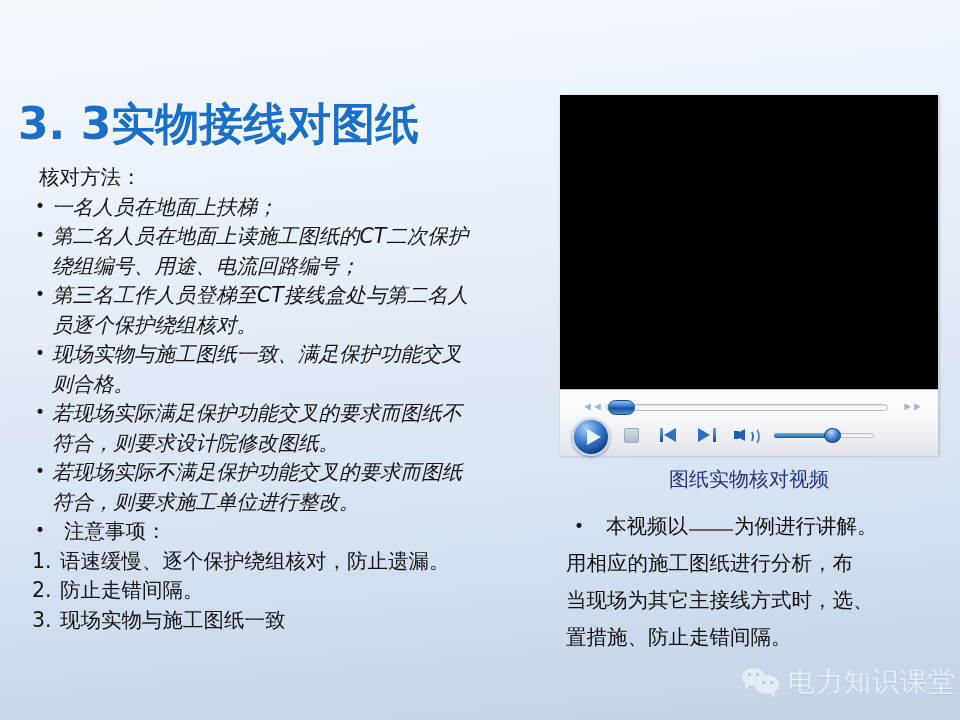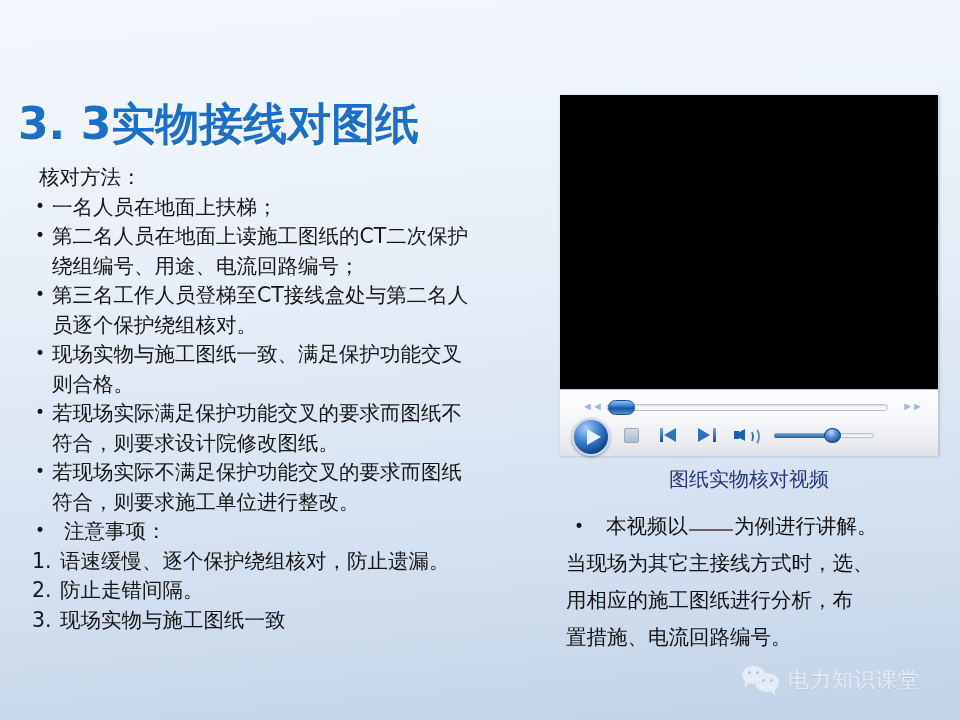--- a/index.html
+++ b/index.html
@@ -64,21 +64,21 @@
     position: relative;
     padding-left: 22px;
   }
   .bul-line .bul {
     position: absolute;
     left: 5px;
     top: -1px;
     font-size: 17px;
     line-height: 29.5px;
   }
-  .bul-line .txt { display: block; }
+  .bul-line .txt { display: block; font-style: italic; }
   .bul-line .txt .ind { display: block; }
   .num-line {
     position: relative;
     padding-left: 30px;
     white-space: nowrap;
   }
   .num-line .num {
     position: absolute;
     left: 2px;
     top: 0;
@@ -400,21 +400,21 @@
     width: 3px;
     height: 3px;
     border-radius: 50%;
     background: #9fb4cd;
   }
   #wechat-icon .d1 { left: 6px;  top: 7px; }
   #wechat-icon .d2 { left: 14px; top: 7px; }
   #wechat-icon .d3 { left: 20px; top: 15px; }
   #wechat-icon .d4 { left: 28px; top: 15px; }
   #watermark-text {
-    font-size: 21px;
+    font-size: 27px;
     color: #ffffff;
     letter-spacing: 1px;
     text-shadow: 0 1px 1px rgba(120,140,170,0.45);
     font-family: "DejaVu Sans", "Liberation Sans", sans-serif;
   }
 </style>
 </head>
 <body>
 
 <div id="slide">
@@ -535,23 +535,23 @@
     </div>
   </div>
 
   <div id="video-caption">图纸实物核对视频</div>
 
   <div id="right-col">
     <div id="right-first">
       <span class="bul">•</span>
       <span>本视频以</span><span class="blank-underline"></span><span>为例进行讲解。</span>
     </div>
+    <div class="right-line">用相应的施工图纸进行分析，布</div>
     <div class="right-line">当现场为其它主接线方式时，选、</div>
-    <div class="right-line">用相应的施工图纸进行分析，布</div>
-    <div class="right-line">置措施、电流回路编号。</div>
+    <div class="right-line">置措施、防止走错间隔。</div>
   </div>
 
   <div id="watermark">
     <span id="wechat-icon">
       <span class="b1"></span>
       <span class="b2"></span>
       <span class="dot d1"></span>
       <span class="dot d2"></span>
       <span class="dot d3"></span>
       <span class="dot d4"></span>

